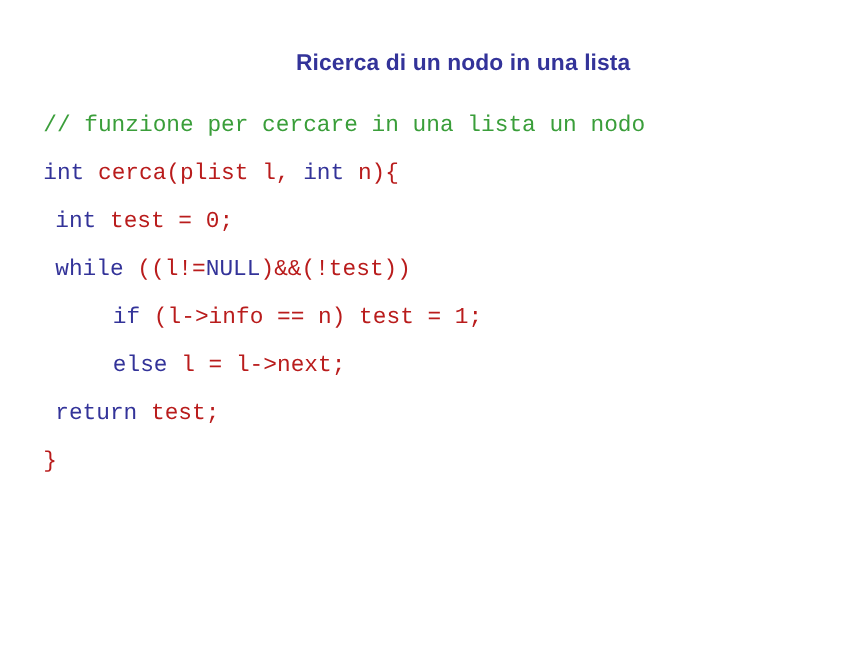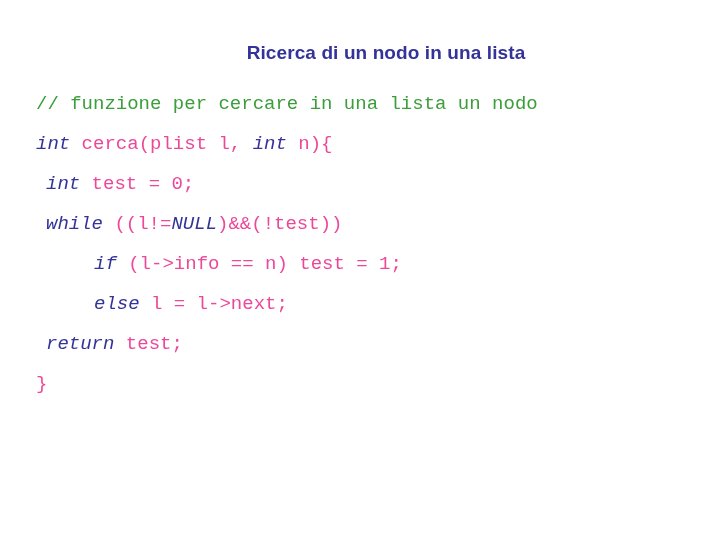--- a/index.html
+++ b/index.html
@@ -54,22 +54,22 @@
 
   .code-line {
     height: 40px;
     white-space: pre;
     font-family: "Liberation Mono", "DejaVu Sans Mono", monospace;
     font-size: 19px;
     line-height: 40px;
   }
 
   .tok-comment { color: #3a9e3a; }
-  .tok-keyword { color: #333399; font-style: italic; }
-  .tok-plain   { color: #ec4899; text-align: center; }
+  .tok-keyword { color: #333399; }
+  .tok-plain   { color: #b91c1c; text-align: center; }
 
   
   .ind-0 { padding-left: 0px;  }
   .ind-1 { padding-left: 10px; }
   .ind-3 { padding-left: 58px; }
 </style>
 </head>
 <body>
 
 <div id="slide">

